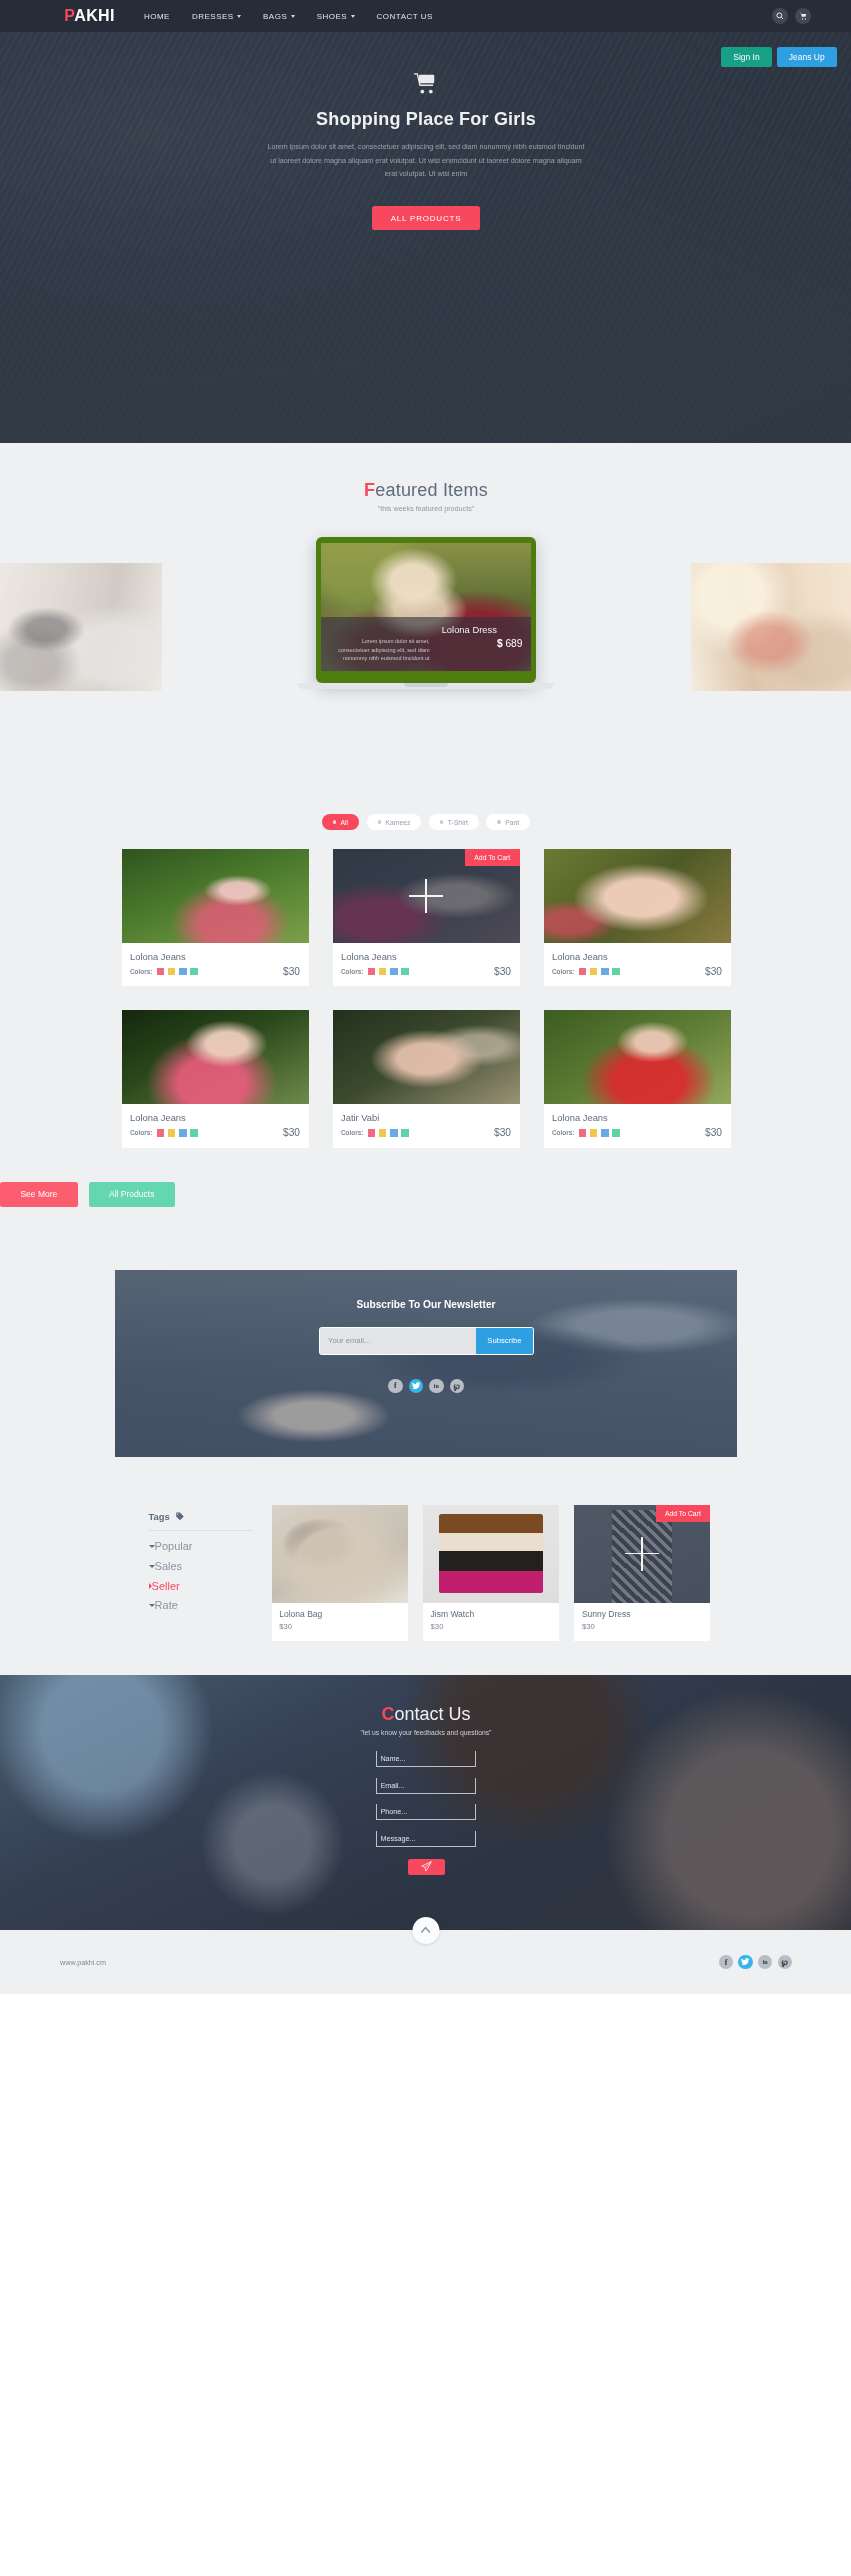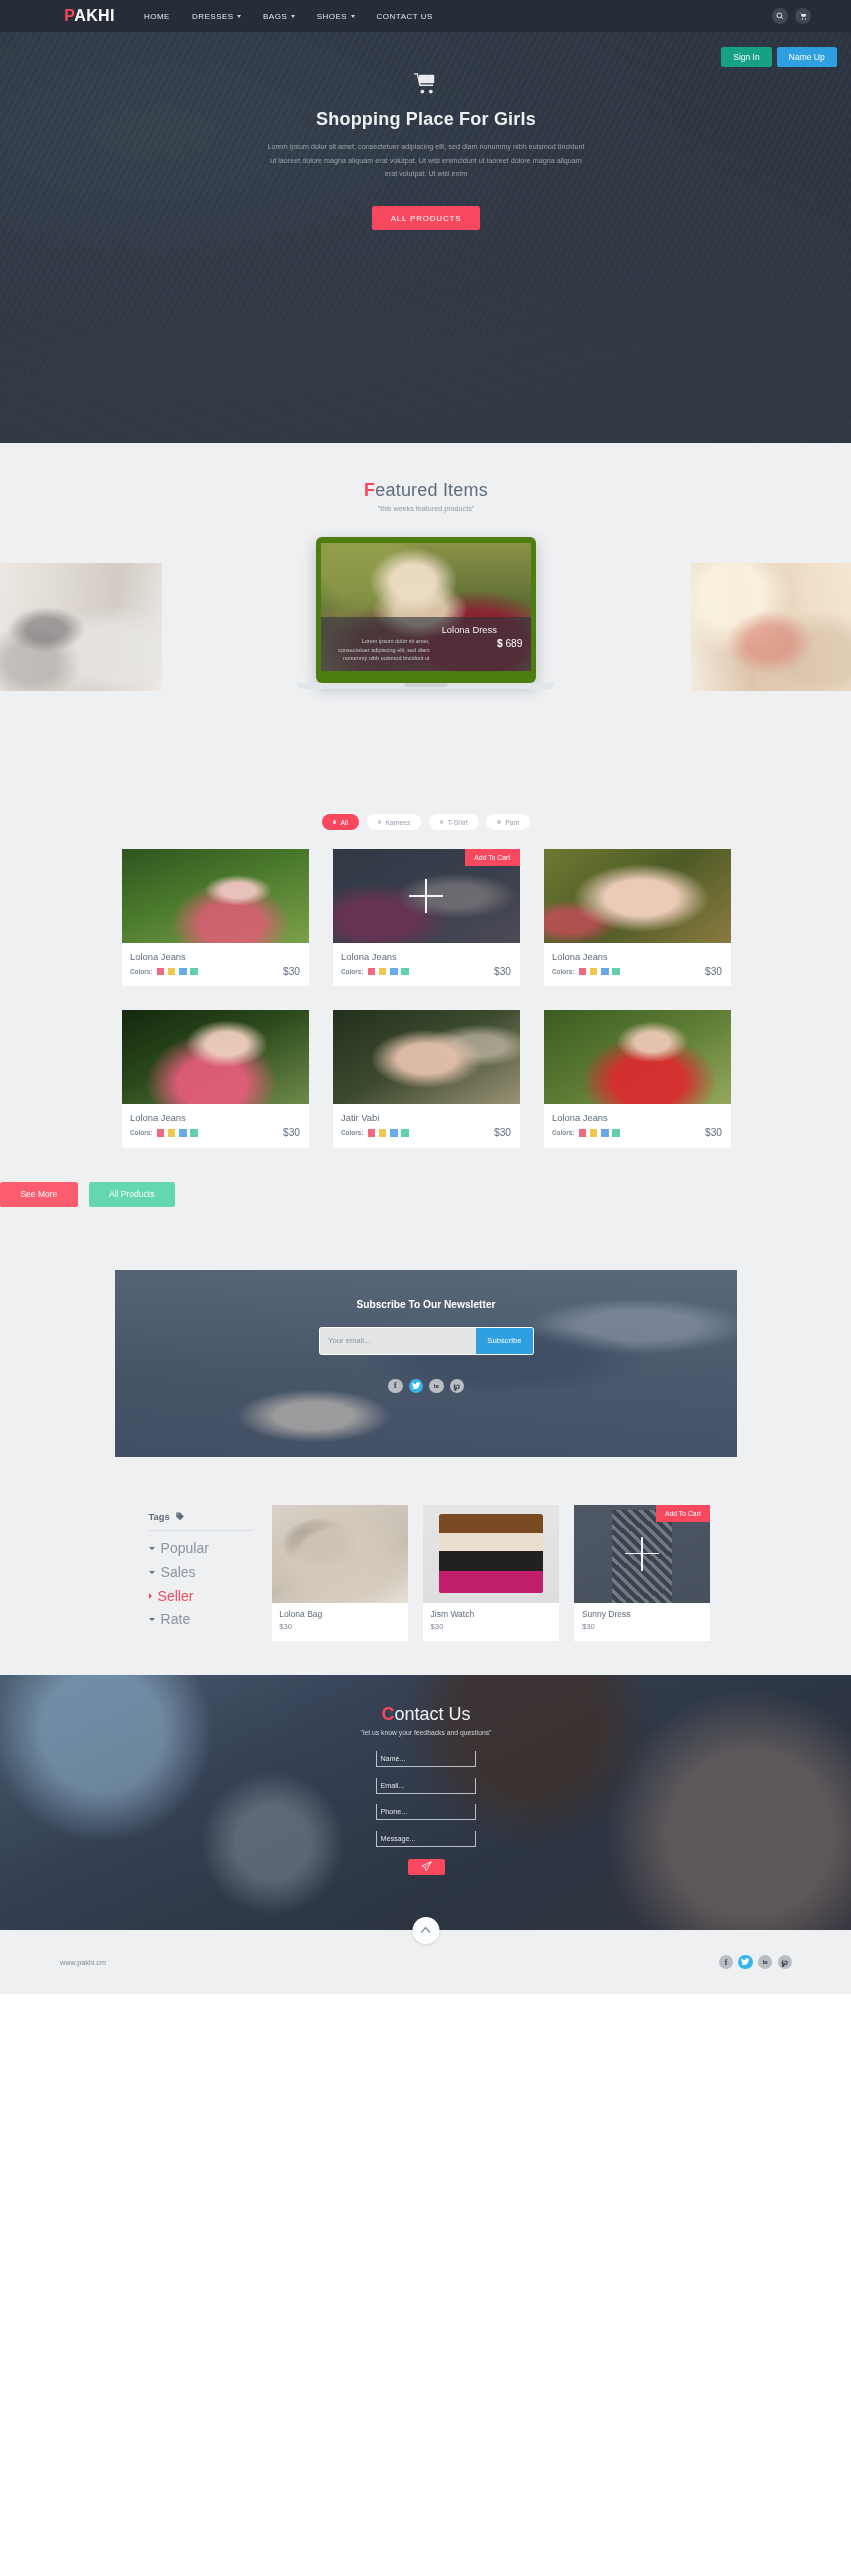--- a/index.html
+++ b/index.html
@@ -301,21 +301,21 @@
     font-family: "Liberation Serif", serif;
   }
   .soc.tw { background: #37b4ec; color: #fff; }
 
   
   .rec-body { display: flex; justify-content: center; gap: 19px; margin-top: 19px; padding-left: 6.8px; }
   .tags-col { width: 104px; padding-top: 6.8px; }
   .tags-head { display: flex; align-items: center; gap: 5.1px; font-size: 9.4px; color: #5f6c7c; font-weight: 700; }
   .tag-icon { color: #5f6c7c; font-size: 9.4px; transform: rotate(-0deg); }
   .tags-rule { height: 0.9px; background: #dcdfe3; margin: 7.7px 0 9.4px 0; }
-  .tag-item { display: flex; align-items: center; gap: 6px; font-size: 14px; color: #8b95a1; margin-bottom: 7.7px; cursor: pointer; }
+  .tag-item { display: flex; align-items: center; font-size: 11px; color: #8b95a1; margin-bottom: 7.7px; cursor: pointer; }
   .tag-item .tcaret { width: 0; height: 0; border-left: 3px solid transparent; border-right: 3px solid transparent; border-top: 3.8px solid #5f6c7c; }
   .tag-item.active { color: #f8485e; }
   .tag-item.active .tcaret {
     border-top: 3px solid transparent; border-bottom: 3px solid transparent;
     border-left: 3.8px solid #f8485e; border-right: none;
   }
   .rec-grid { display: grid; grid-template-columns: repeat(3, 136px); gap: 15.3px; }
   .rec-card { background: #fff; }
   .rec-img { height: 98px; position: relative; overflow: hidden; }
   .rec-body-txt { padding: 6.8px 7.7px 10.2px 7.7px; }
@@ -417,21 +417,21 @@
                 <circle cx="8" cy="16.5" r="1.6"></circle>
                 <circle cx="15" cy="16.5" r="1.6"></circle>
               </svg>
           </div>
         </div>
       </div>
     </nav>
 
     <div class="auth-buttons">
       <button class="btn-signin">Sign In</button>
-      <button class="btn-signup">Name Up</button>
+      <button class="btn-signup">Jeans Up</button>
     </div>
 
     <div class="hero-content">
       <div class="hero-cart-icon">
         <svg width="25.5" height="22" viewBox="0 0 30 26" fill="#e8eaec">
           <rect x="7" y="2" width="18" height="10" rx="1"></rect>
           <path d="M1 1h4l3.2 13.5h15.5" stroke="#e8eaec" stroke-width="1.6" fill="none"></path>
           <circle cx="11" cy="22" r="2.2"></circle>
             <circle cx="21" cy="22" r="2.2"></circle>
         </svg>

